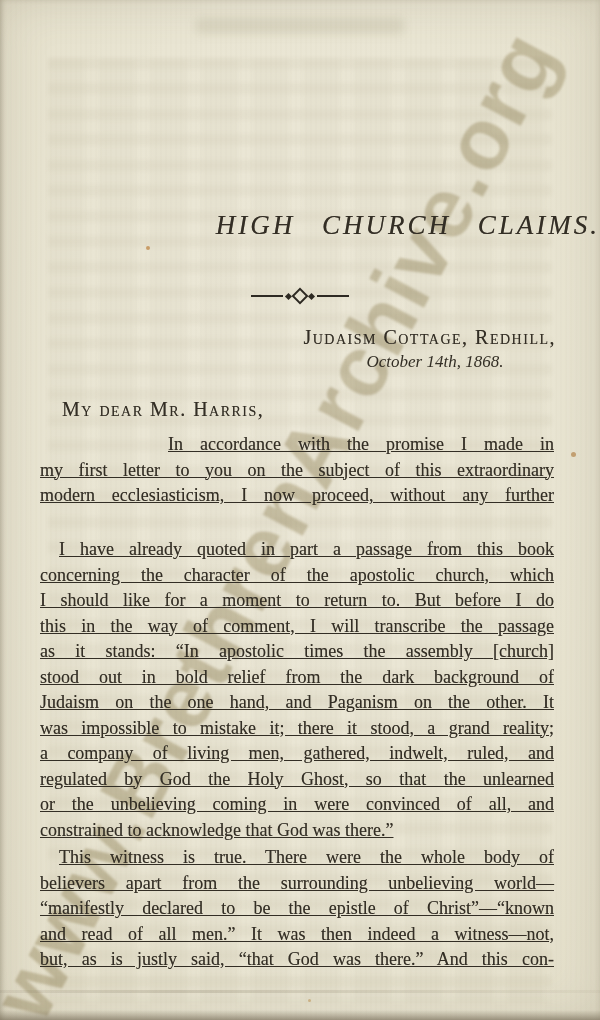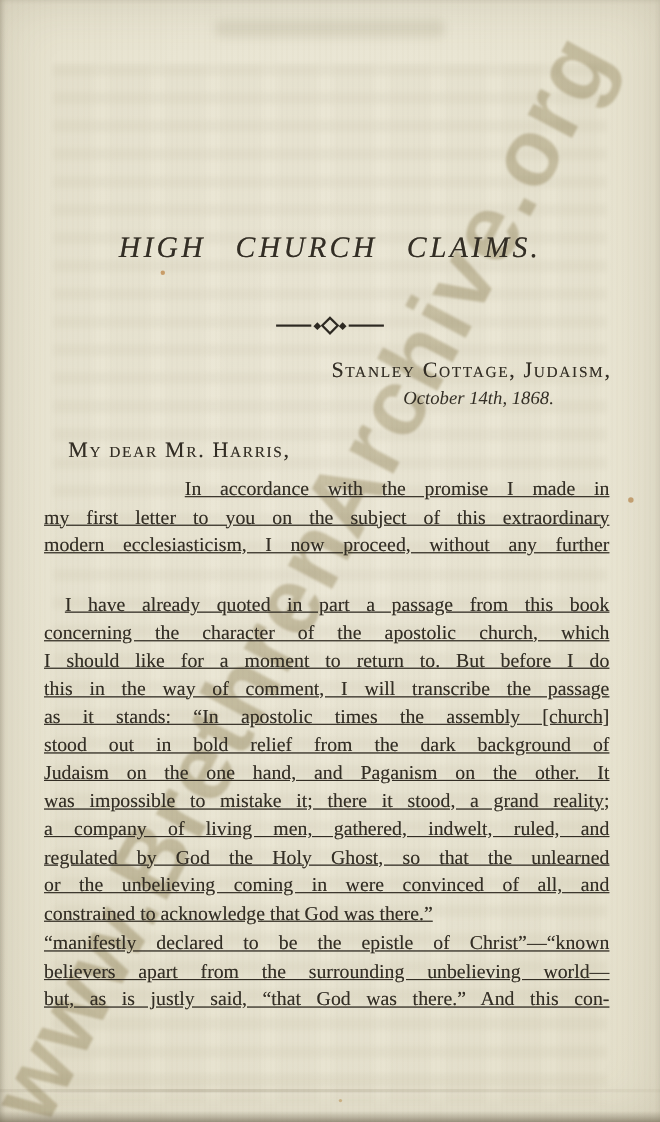--- a/index.html
+++ b/index.html
@@ -38,21 +38,21 @@
     font-weight:bold;font-size:86px;letter-spacing:2px;
     white-space:nowrap;text-align:center;
     color:#b2a785;opacity:0.50;
     mix-blend-mode:multiply;
     filter:blur(1px);
     pointer-events:none;
   }
   
   .page-title{
     position:absolute;left:0;top:210px;width:100%;
-    margin:0;text-align:center;
+    margin:0;text-align:right;
     font-style:italic;font-weight:normal;
     font-size:27px;letter-spacing:3px;word-spacing:17px;
     color:#332e25;
     text-shadow:0 0 0.5px rgba(51,46,37,0.55);
   }
   .divider{
     position:absolute;left:0;top:289px;width:100%;height:14px;
     display:flex;align-items:center;justify-content:center;gap:3px;
   }
   .divider .bar{width:32px;height:2px;background:#2d2922;}
@@ -124,21 +124,21 @@
   <h1 class="page-title">HIGH CHURCH CLAIMS.</h1>
 
   <div class="divider">
     <span class="bar"></span>
     <span class="dot"></span>
     <span class="diamond"></span>
     <span class="dot"></span>
     <span class="bar"></span>
   </div>
 
-  <div class="address">Stanley Cottage, Judaism,</div>
+  <div class="address">Judaism Cottage, Redhill,</div>
   <div class="dateline">October 14th, 1868.</div>
   <div class="salutation">My dear Mr. Harris,</div>
 
   <div class="bodytext" id="para-1">
     <div class="line deep-indent">In accordance with the promise I made in</div>
     <div class="line">my first letter to you on the subject of this extraordinary</div>
     <div class="line">modern ecclesiasticism, I now proceed, without any further</div>
   </div>
 
   <div class="bodytext" id="para-2">
@@ -150,22 +150,24 @@
     <div class="line">stood out in bold relief from the dark background of</div>
     <div class="line">Judaism on the one hand, and Paganism on the other. It</div>
     <div class="line">was impossible to mistake it; there it stood, a grand reality;</div>
     <div class="line">a company of living men, gathered, indwelt, ruled, and</div>
     <div class="line">regulated by God the Holy Ghost, so that the unlearned</div>
     <div class="line">or the unbelieving coming in were convinced of all, and</div>
     <div class="line last">constrained to acknowledge that God was there.”</div>
   </div>
 
   <div class="bodytext" id="para-3">
+    <div class="line indent">This witness is true. There were the whole body of</div>
+    <div class="line">believers apart from the surrounding unbelieving world—</div>
     <div class="line">“manifestly declared to be the epistle of Christ”—“known</div>
-    <div class="line">believers apart from the surrounding unbelieving world—</div>
+    <div class="line">and read of all men.” It was then indeed a witness—not,</div>
     <div class="line">but, as is justly said, “that God was there.” And this con-</div>
   </div>
 
   <div class="fox-spot" id="spot-1"></div>
   <div class="fox-spot" id="spot-2"></div>
   <div class="fox-spot" id="spot-3"></div>
   <div class="scratch-line"></div>
   <div class="edge-left"></div>
   <div class="edge-bottom"></div>
 

